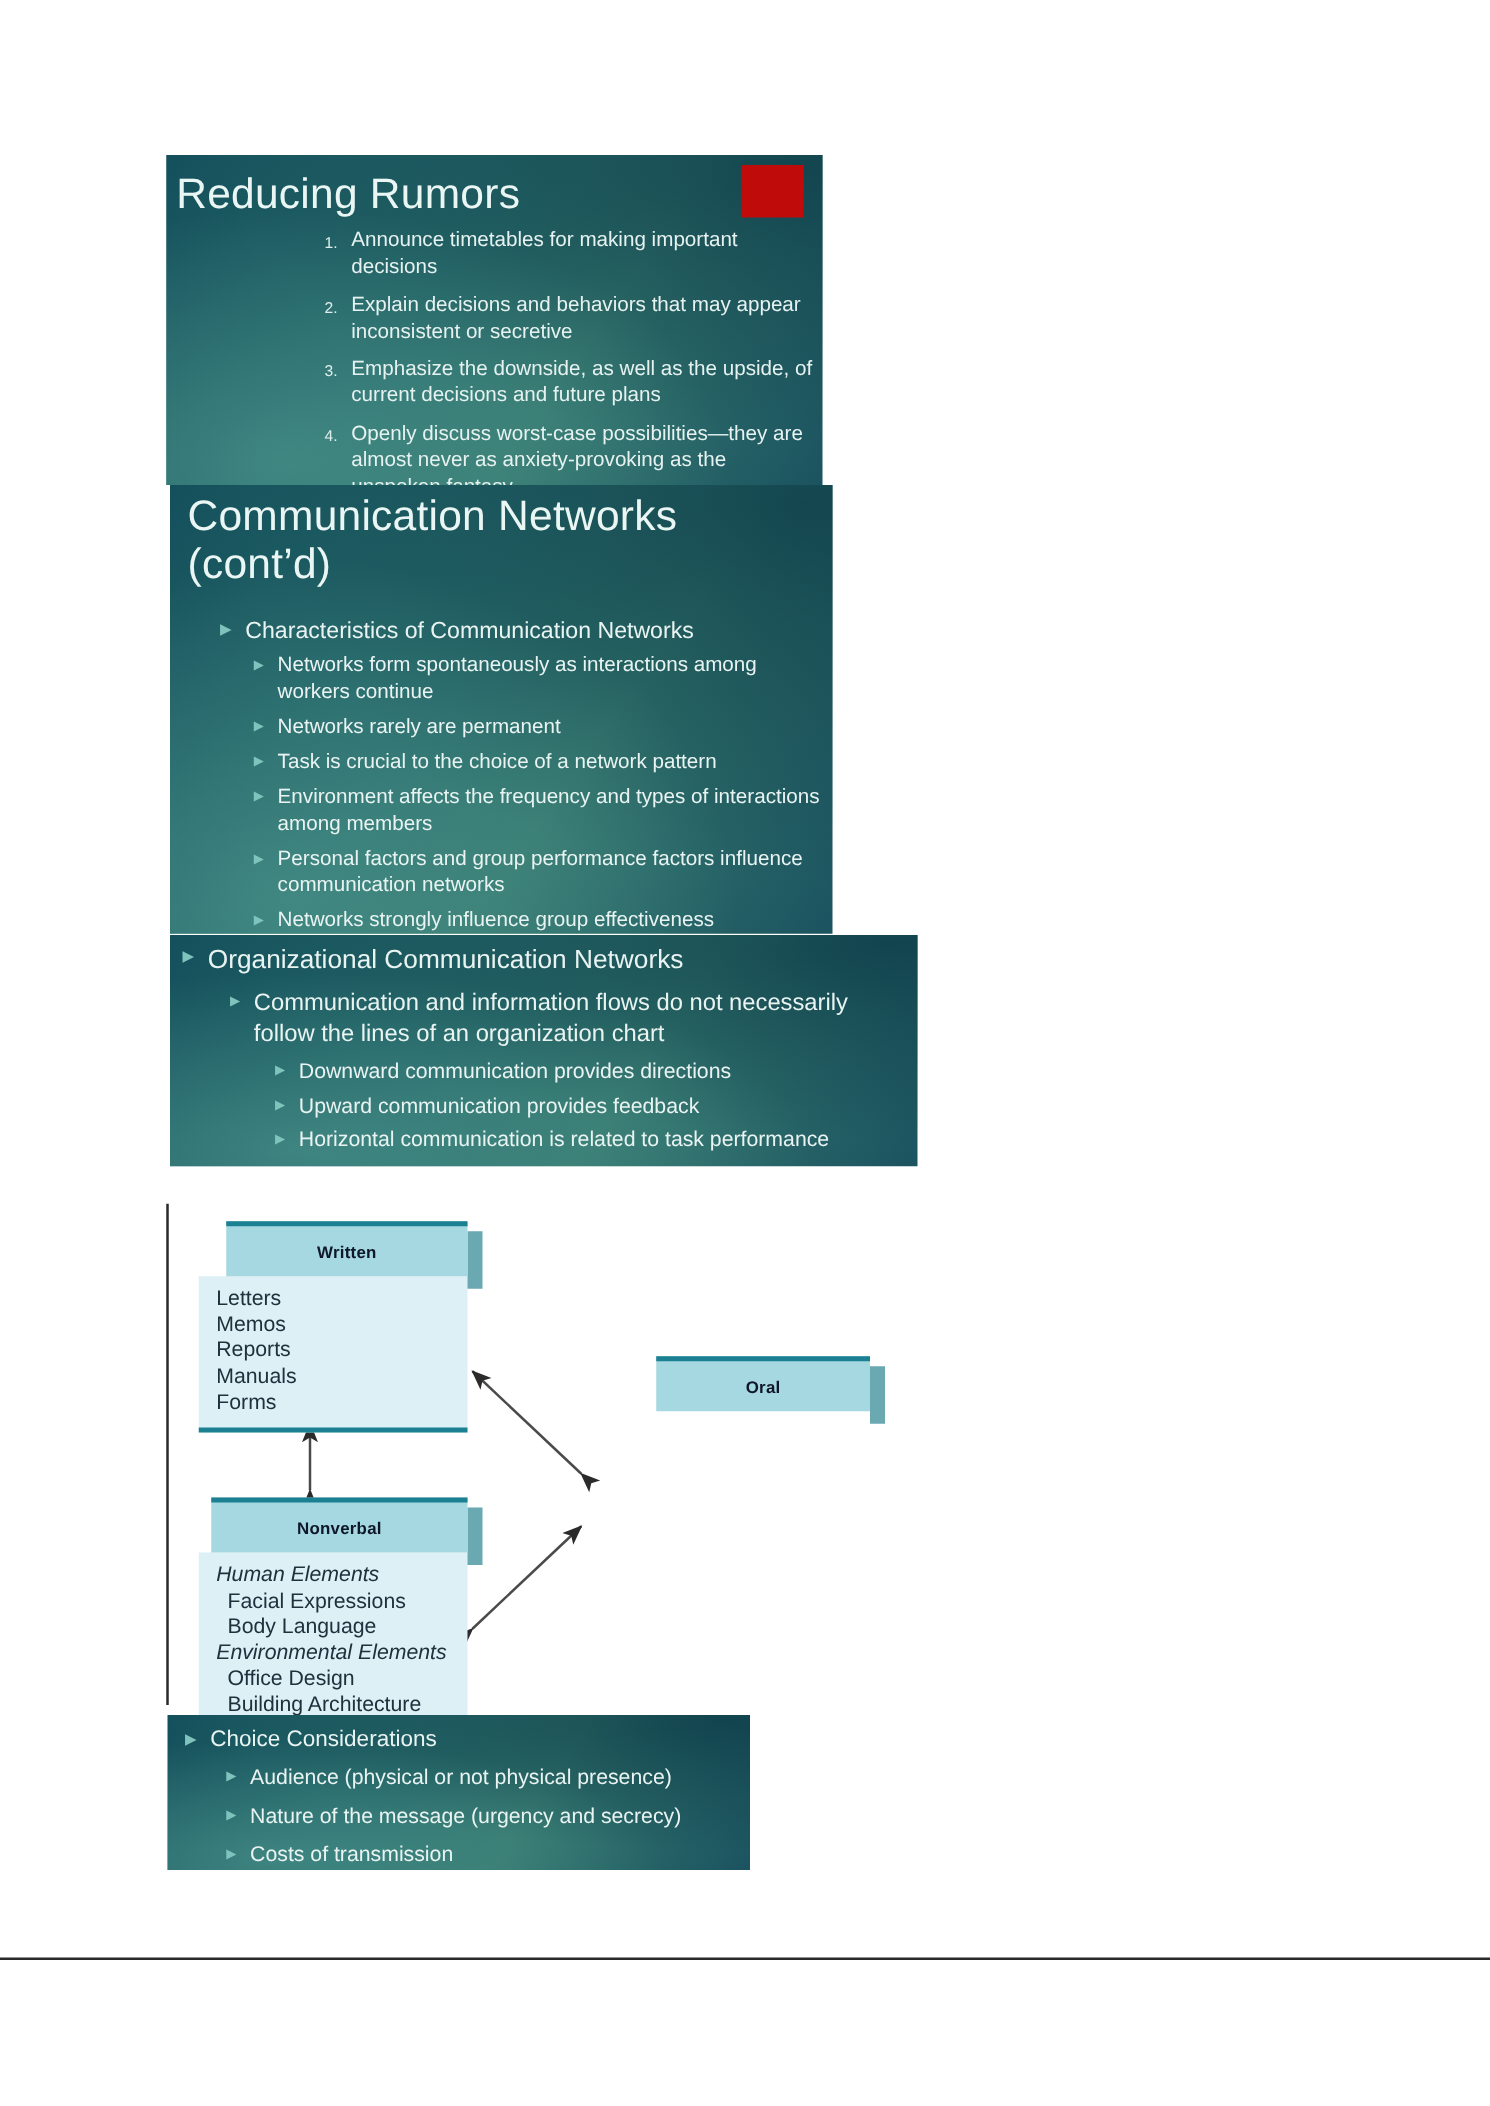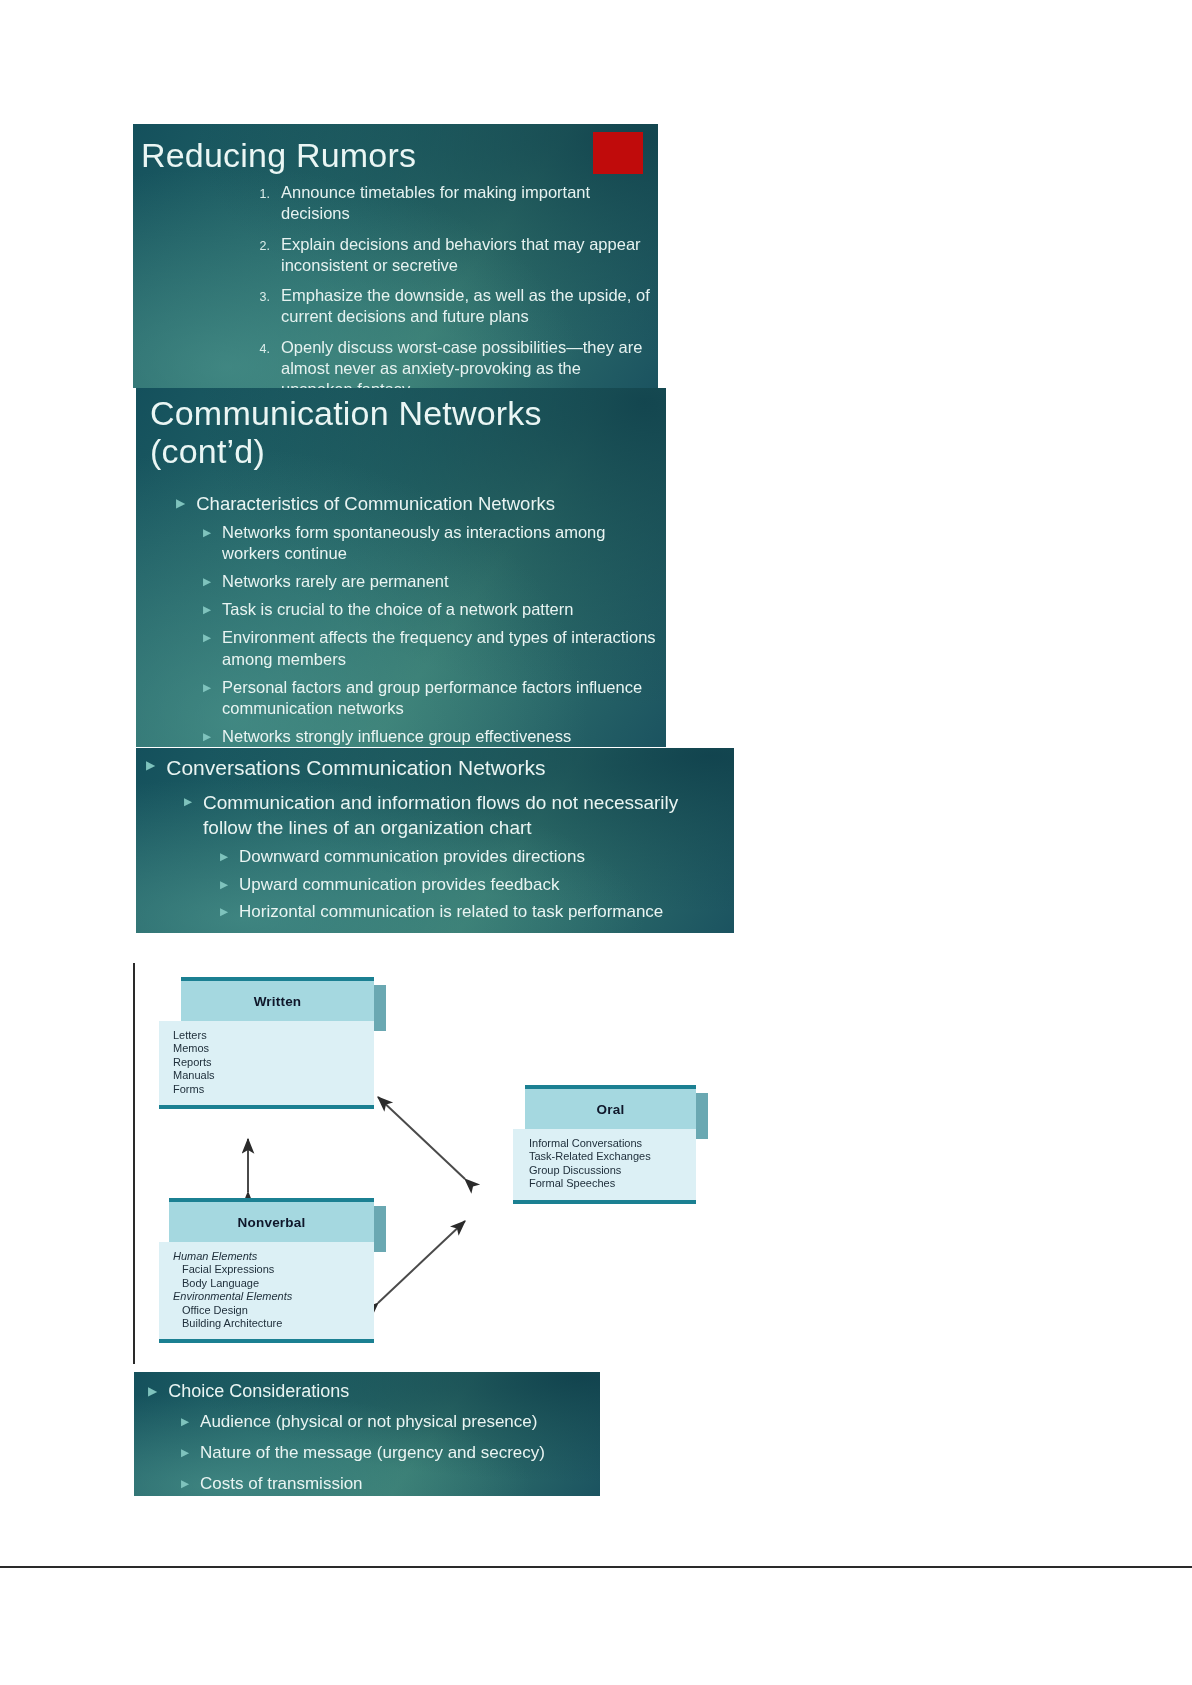--- a/index.html
+++ b/index.html
@@ -119,21 +119,21 @@
     color:#0f172a;
     padding:13px 0 12px 0;
     letter-spacing:.2px;
   }
   .dbox .bodybox{
     background:#dcf0f5;
     padding:8px 0 9px 14px;
     border-bottom:4px solid #1b8092;
   }
   .dbox .bodybox .li{
-    font-size:11px;
+    font-size:17px;
     line-height:1.22;
     color:#20303c;
     white-space:nowrap;
   }
   .dbox .bodybox .li.it{font-style:italic;}
   .dbox .bodybox .li.ind{padding-left:9px;}
 
   #box-written{left:24px;top:14px;width:215px;}
   #box-written .hdr{margin-left:22px;}
   #box-nonverbal{left:24px;top:235px;width:215px;}
@@ -209,21 +209,21 @@
         </div>
 
       </div>
     </div>
   </div>
 
   <div class="slide" id="slide3">
     <div class="body">
       <div class="b b1">
         <span class="tri">▶</span>
-        <span class="bt">Conversations Communication Networks</span>
+        <span class="bt">Organizational Communication Networks</span>
       </div>
       <div class="sub2">
         <div class="b b2">
           <span class="tri">▶</span>
           <span class="bt">Communication and information flows do not necessarily follow the lines of an organization chart</span>
         </div>
         <div class="sub3">
           <div class="b b3">
             <span class="tri">▶</span>
             <span class="bt">Downward communication provides directions</span>
@@ -278,26 +278,20 @@
         <div class="li ind">Body Language</div>
         <div class="li it">Environmental Elements</div>
         <div class="li ind">Office Design</div>
         <div class="li ind">Building Architecture</div>
       </div>
     </div>
 
     <div class="dbox" id="box-oral">
       <div class="shadowtab"></div>
       <div class="hdr">Oral</div>
-      <div class="bodybox">
-        <div class="li">Informal Conversations</div>
-        <div class="li">Task-Related Exchanges</div>
-        <div class="li">Group Discussions</div>
-        <div class="li">Formal Speeches</div>
-      </div>
     </div>
   </div>
 
   <div class="slide" id="slide5">
     <div class="body">
       <div class="b b1">
         <span class="tri">▶</span>
         <span class="bt">Choice Considerations</span>
       </div>
       <div class="sub">

